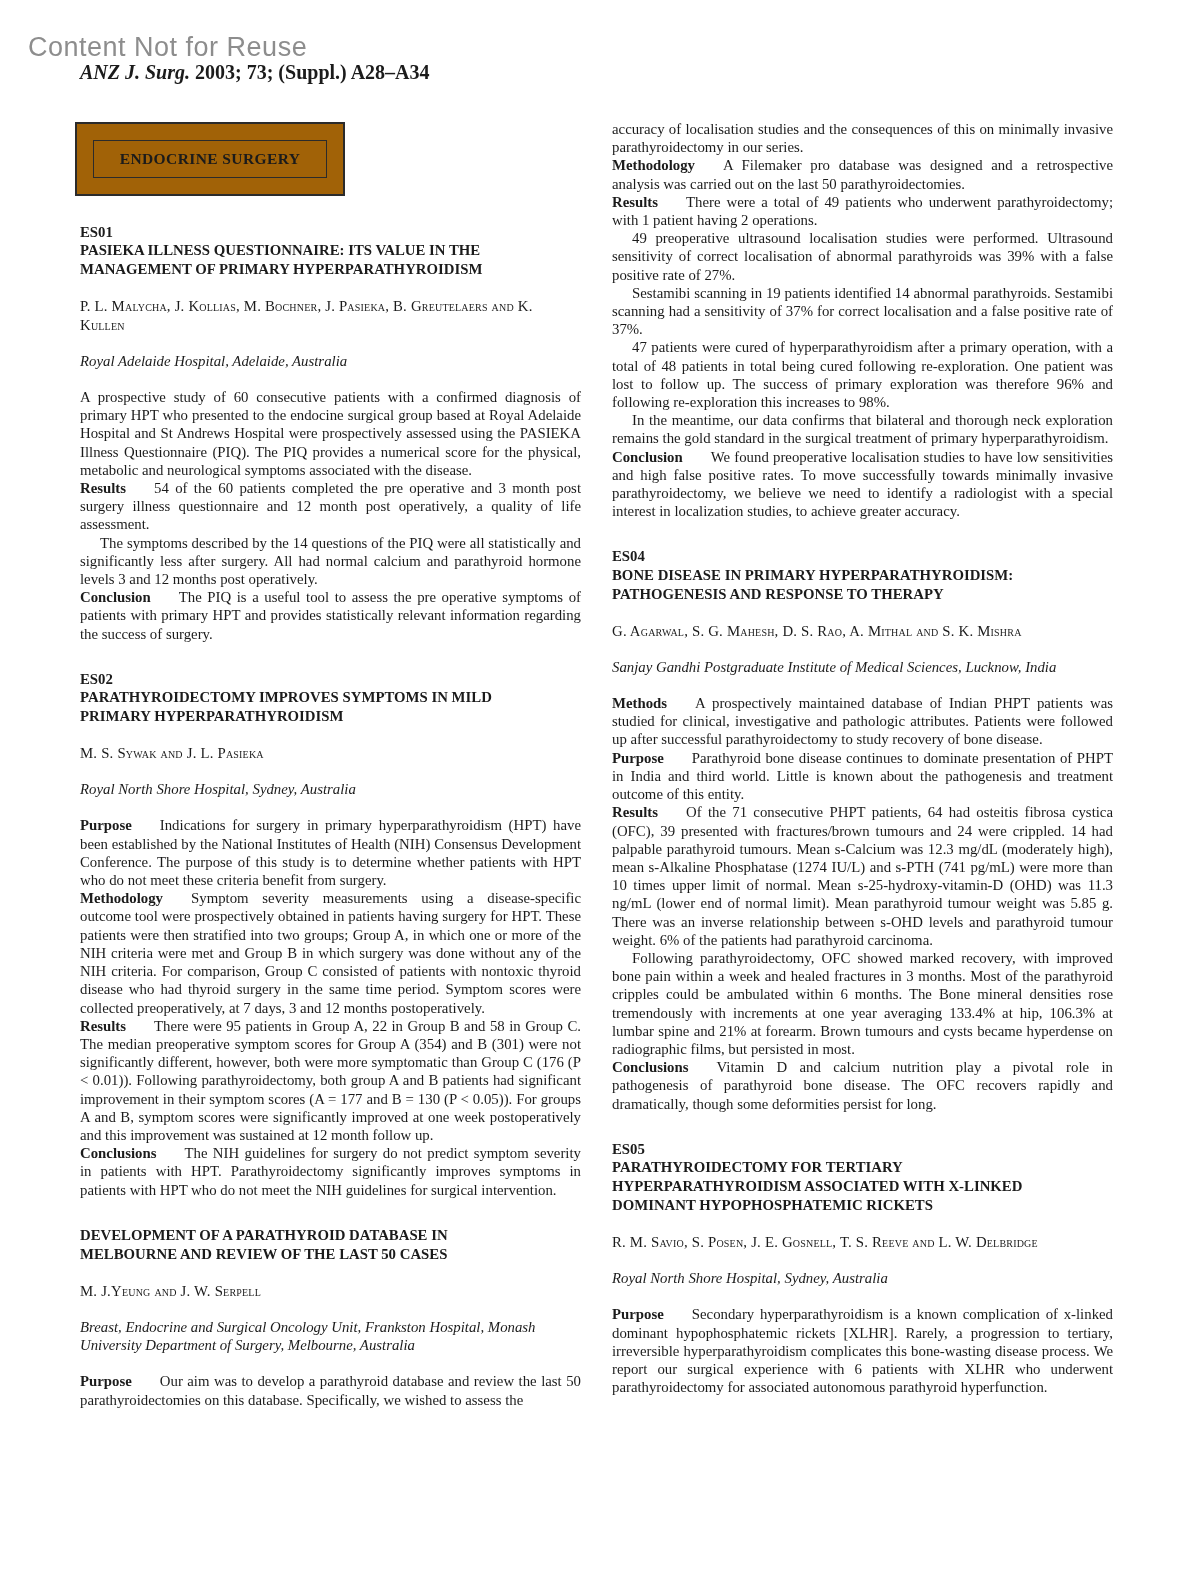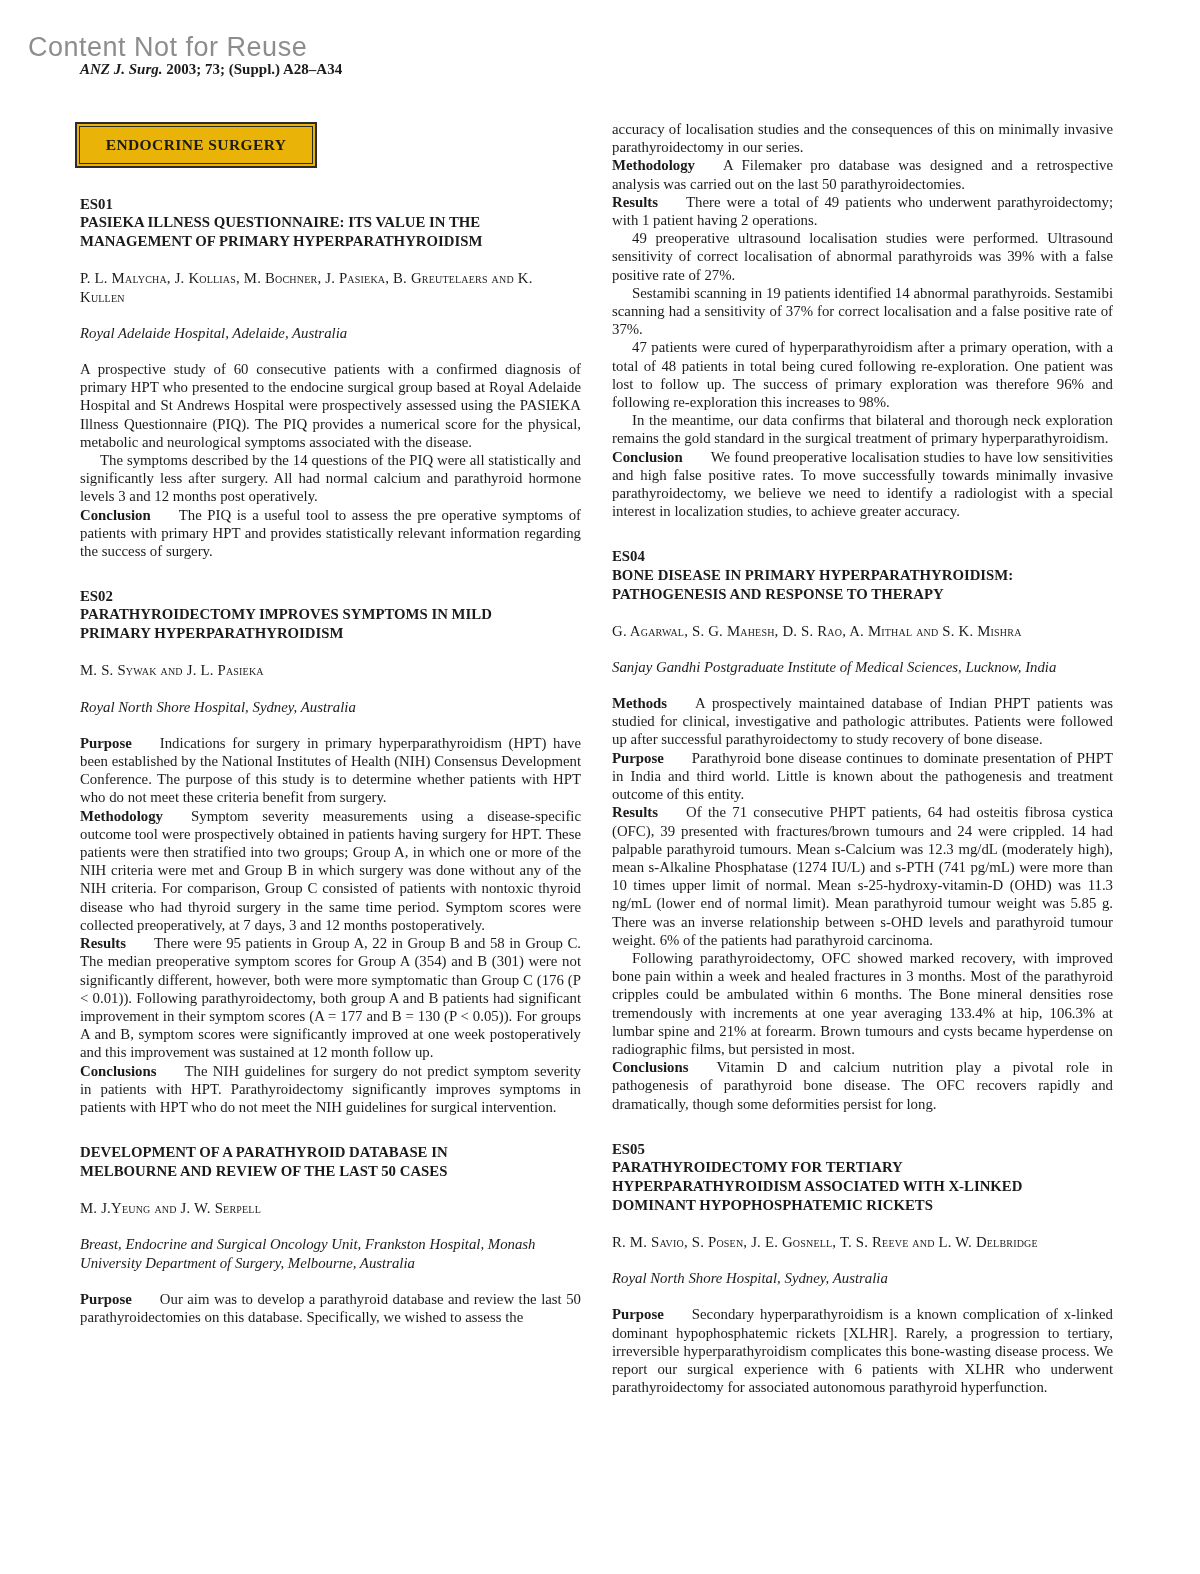--- a/index.html
+++ b/index.html
@@ -18,21 +18,21 @@
     font-family: "Liberation Sans", "DejaVu Sans", sans-serif;
     font-size: 27px;
     color: #8d8d8d;
     letter-spacing: 0.5px;
     white-space: nowrap;
   }
   .citation {
     position: absolute;
     left: 80px;
     top: 61px;
-    font-size: 15px;
+    font-size: 20px;
     font-weight: bold;
     white-space: nowrap;
     text-align: center;
   }
   .cit-journal { font-style: italic; }
   .columns {
     position: absolute;
     left: 80px;
     top: 120px;
     width: 1034px;
@@ -42,23 +42,23 @@
   .col {
     flex: 0 0 501px;
     width: 501px;
     font-size: 14.8px;
     line-height: 18.2px;
     text-align: justify;
   }
   .sbox {
     width: 234px;
     border: 2px solid #2b2b2b;
-    padding: 2px;
+    padding: 16px;
     margin: 2px 0 15px -5px;
-    background: #eab308;
+    background: #a16207;
   }
   .sbox-inner {
     border: 1px solid #2b2b2b;
     text-align: center;
     font-weight: bold;
     font-size: 15.5px;
     letter-spacing: 0.4px;
     padding: 9px 4px;
   }
   .head { margin: 27px 0 18px 0; text-align: left; }
@@ -87,20 +87,21 @@
         <div class="sbox-inner">ENDOCRINE SURGERY</div>
       </div>
       <div class="head">
         <div class="abs-id">ES01</div>
         <div class="abs-title">PASIEKA ILLNESS QUESTIONNAIRE: ITS VALUE IN THE
 MANAGEMENT OF PRIMARY HYPERPARATHYROIDISM</div>
         <div class="authors"><span class="author-first">P. L. Malycha</span><span class="author-rest">, J. Kollias, M. Bochner, J. Pasieka, B. Greutelaers and K. Kullen</span></div>
         <div class="affil">Royal Adelaide Hospital, Adelaide, Australia</div>
       </div>
       <p class="para"><span class="ptext">A prospective study of 60 consecutive patients with a confirmed diagnosis of primary HPT who presented to the endocine surgical group based at Royal Adelaide Hospital and St Andrews Hospital were prospectively assessed using the PASIEKA Illness Questionnaire (PIQ). The PIQ provides a numerical score for the physical, metabolic and neurological symptoms associated with the disease.</span></p>
+      <p class="para"><b class="lead">Results</b><span class="ptext">54 of the 60 patients completed the pre operative and 3 month post surgery illness questionnaire and 12 month post operatively, a quality of life assessment.</span></p>
       <p class="para indent"><span class="ptext">The symptoms described by the 14 questions of the PIQ were all statistically and significantly less after surgery. All had normal calcium and parathyroid hormone levels 3 and 12 months post operatively.</span></p>
       <p class="para"><b class="lead">Conclusion</b><span class="ptext">The PIQ is a useful tool to assess the pre operative symptoms of patients with primary HPT and provides statistically relevant information regarding the success of surgery.</span></p>
       <div class="head">
         <div class="abs-id">ES02</div>
         <div class="abs-title">PARATHYROIDECTOMY IMPROVES SYMPTOMS IN MILD
 PRIMARY HYPERPARATHYROIDISM</div>
         <div class="authors"><span class="author-first">M. S. Sywak</span><span class="author-rest"> and J. L. Pasieka</span></div>
         <div class="affil">Royal North Shore Hospital, Sydney, Australia</div>
       </div>
       <p class="para"><b class="lead">Purpose</b><span class="ptext">Indications for surgery in primary hyperparathyroidism (HPT) have been established by the National Institutes of Health (NIH) Consensus Development Conference. The purpose of this study is to determine whether patients with HPT who do not meet these criteria benefit from surgery.</span></p>

